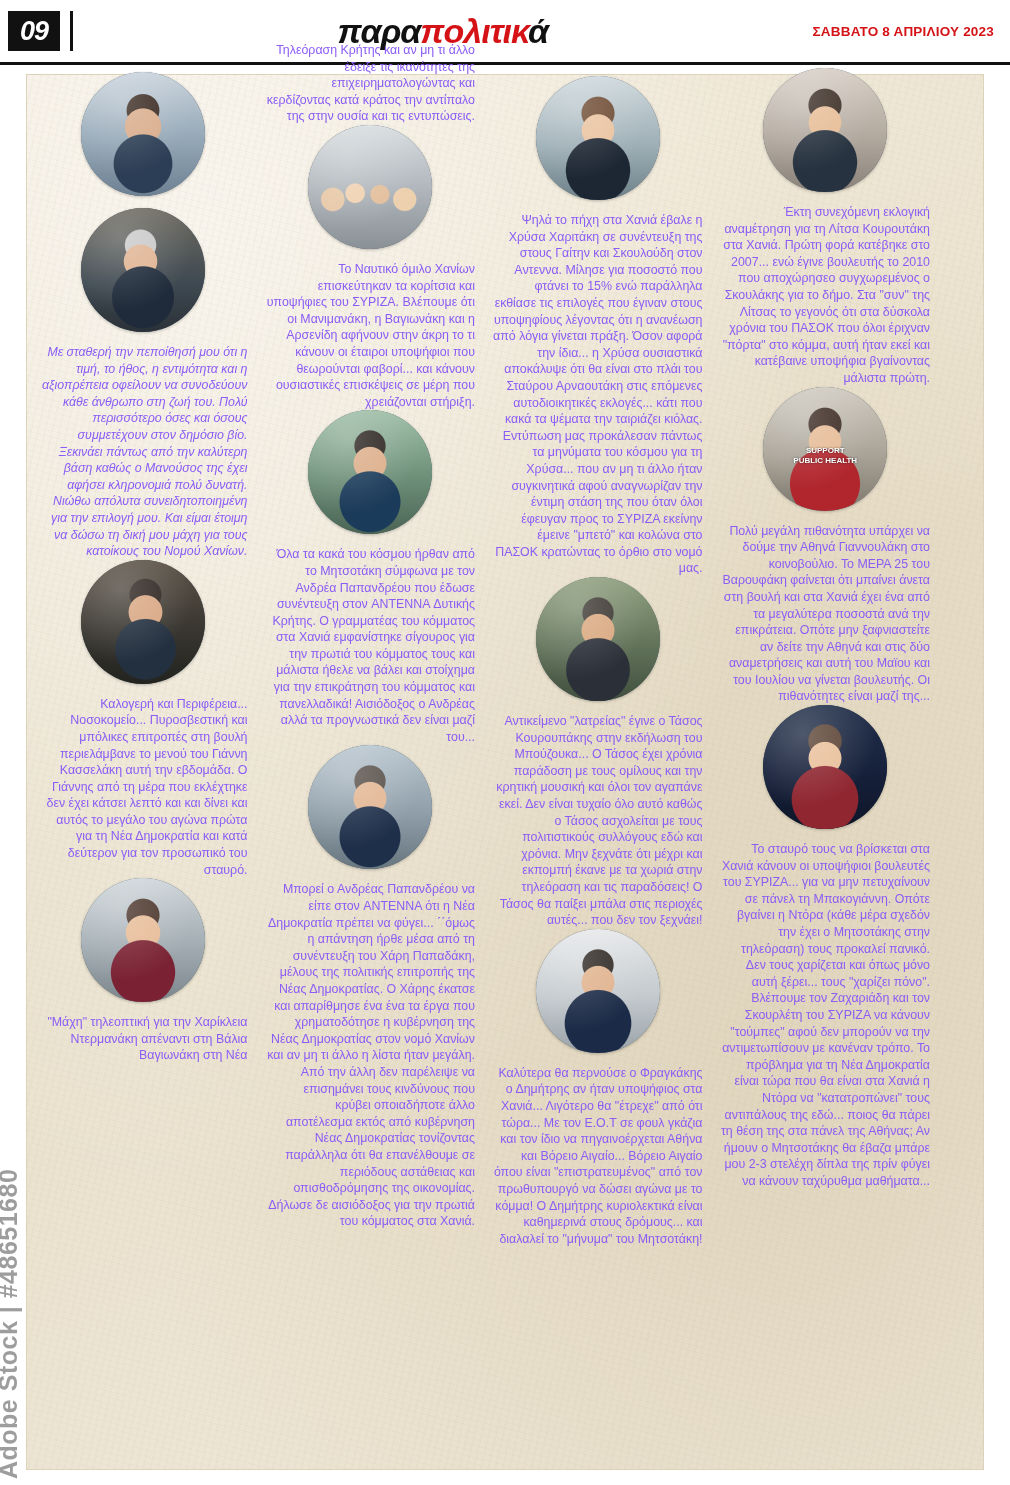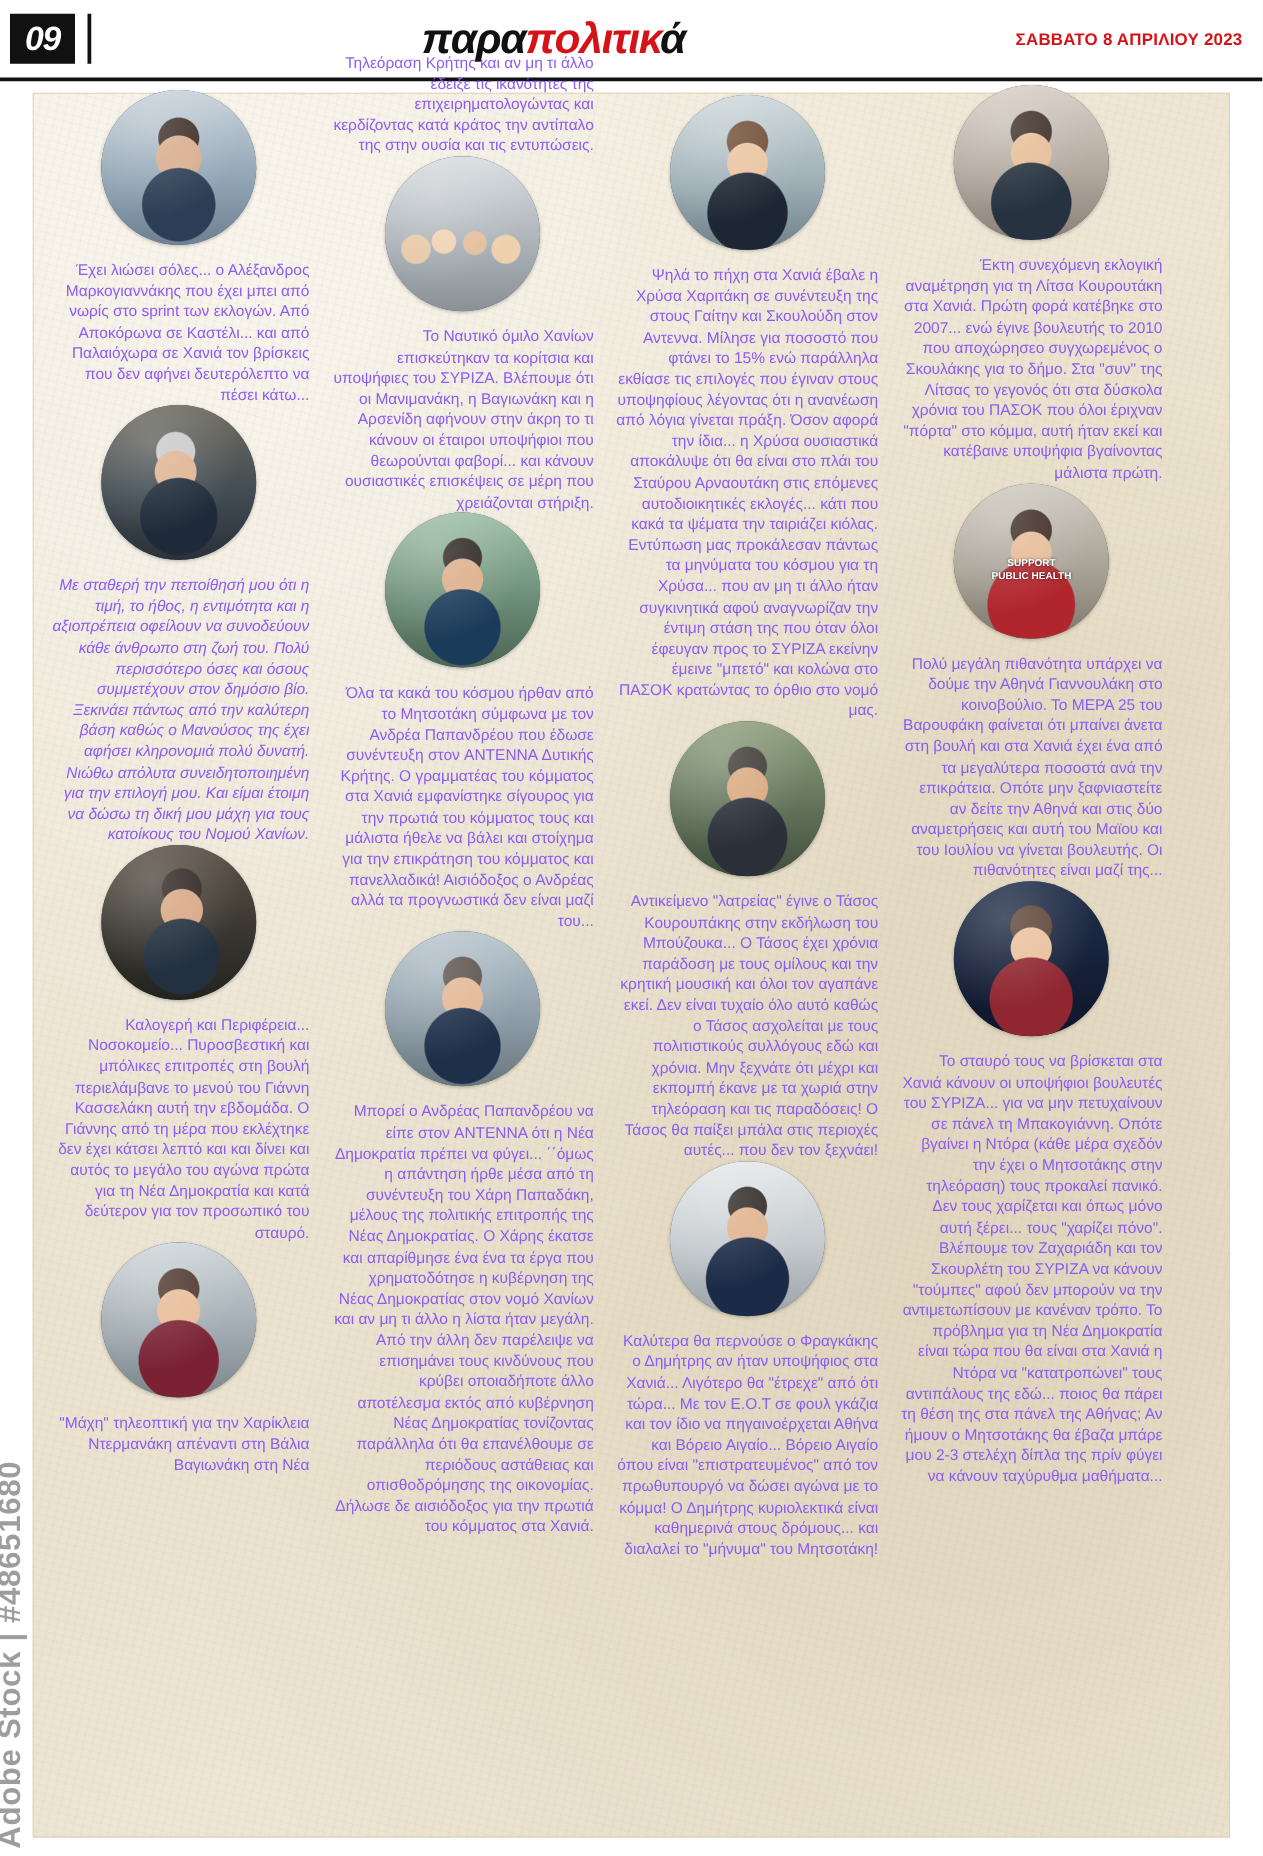--- a/index.html
+++ b/index.html
@@ -272,21 +272,20 @@
 
 <div class="watermark">Adobe Stock | #48651680</div>
 
 <div class="columns">
 
   <div class="col">
     <div class="photo p-alexandros" style="width:124px;height:124px;margin-top:30px;">
       <div class="inner"></div>
         <div class="shine"></div>
     </div>
-    <div class="txt">Έχει λιώσει σόλες... ο Αλέξανδρος Μαρκογιαννάκης που έχει μπει από νωρίς στο sprint των εκλογών. Από Αποκόρωνα σε Καστέλι... και από Παλαιόχωρα σε Χανιά τον βρίσκεις που δεν αφήνει δευτερόλεπτο να πέσει κάτω...</div>
     <div class="photo p-sevi" style="width:124px;height:124px;">
       <div class="inner"></div>
         <div class="shine"></div>
     </div>
     <div class="txt italic">Με σταθερή την πεποίθησή μου ότι η τιμή, το ήθος, η εντιμότητα και η αξιοπρέπεια οφείλουν να συνοδεύουν κάθε άνθρωπο στη ζωή του. Πολύ περισσότερο όσες και όσους συμμετέχουν στον δημόσιο βίο. Ξεκινάει πάντως από την καλύτερη βάση καθώς ο Μανούσος της έχει αφήσει κληρονομιά πολύ δυνατή.</div>
     <div class="txt italic">Νιώθω απόλυτα συνειδητοποιημένη για την επιλογή μου. Και είμαι έτοιμη να δώσω τη δική μου μάχη  για τους κατοίκους του Νομού Χανίων.</div>
     <div class="photo p-giannis" style="width:124px;height:124px;">
       <div class="inner"></div>
         <div class="shine"></div>
     </div>

